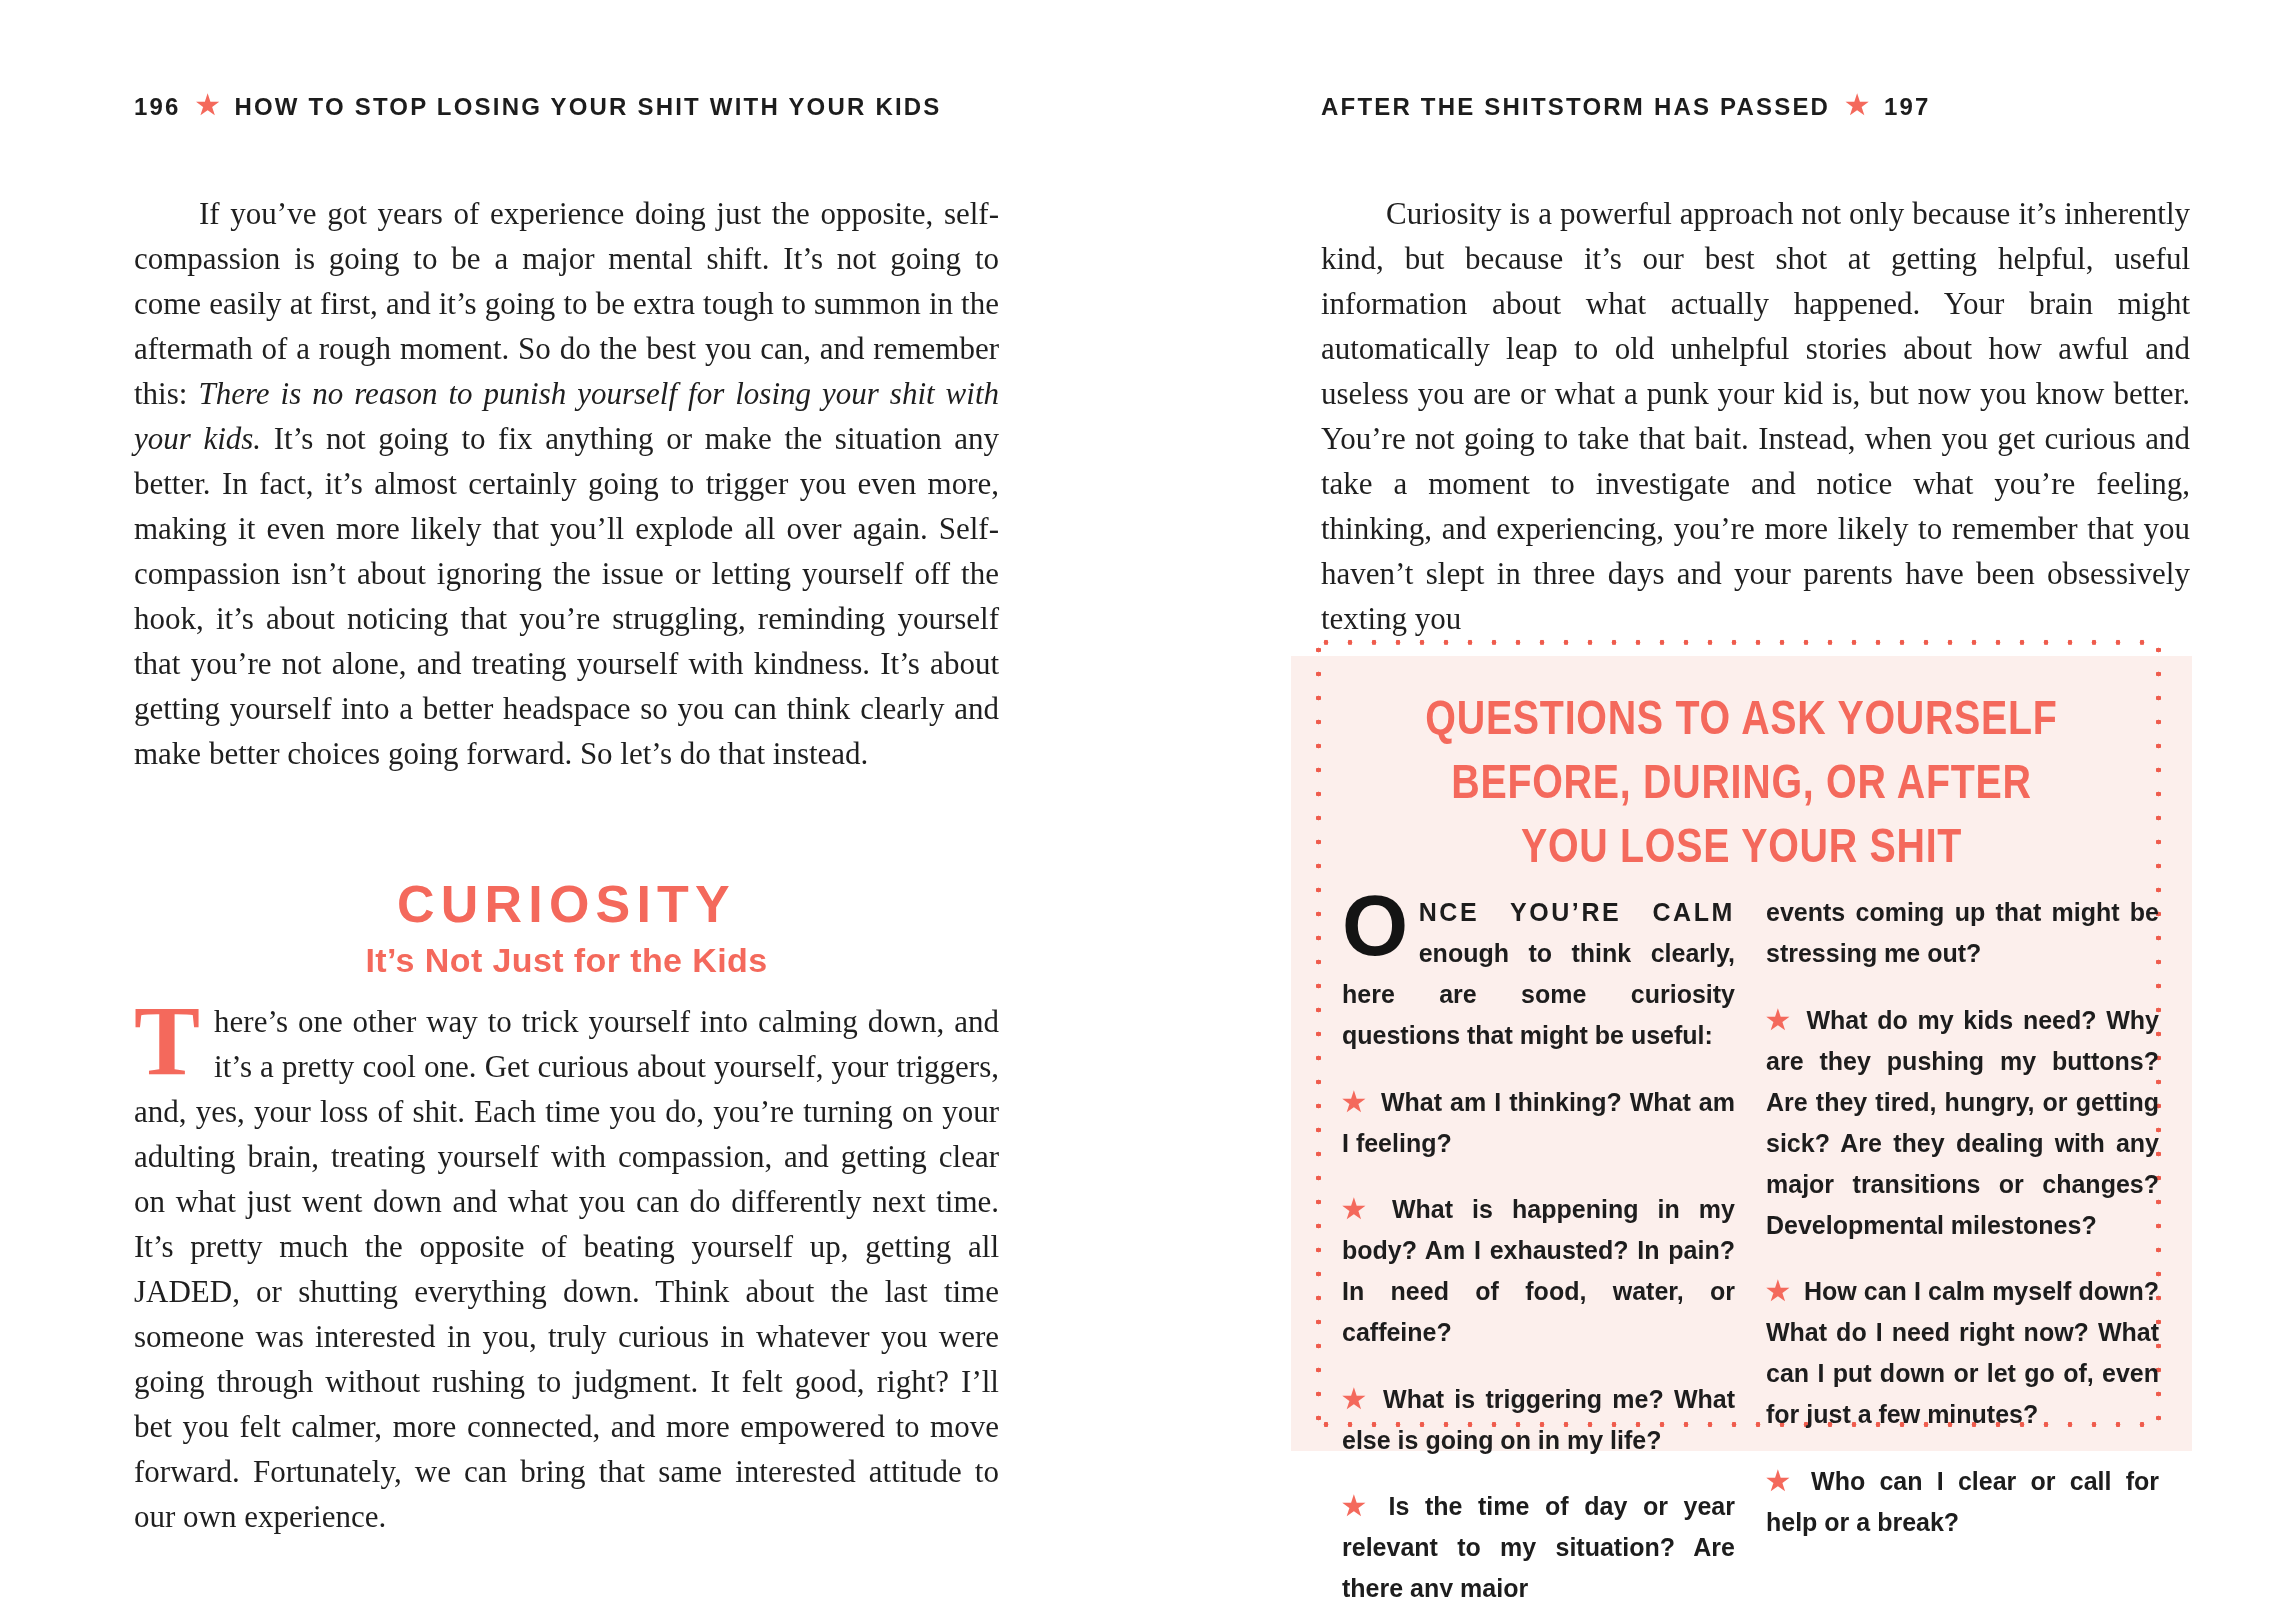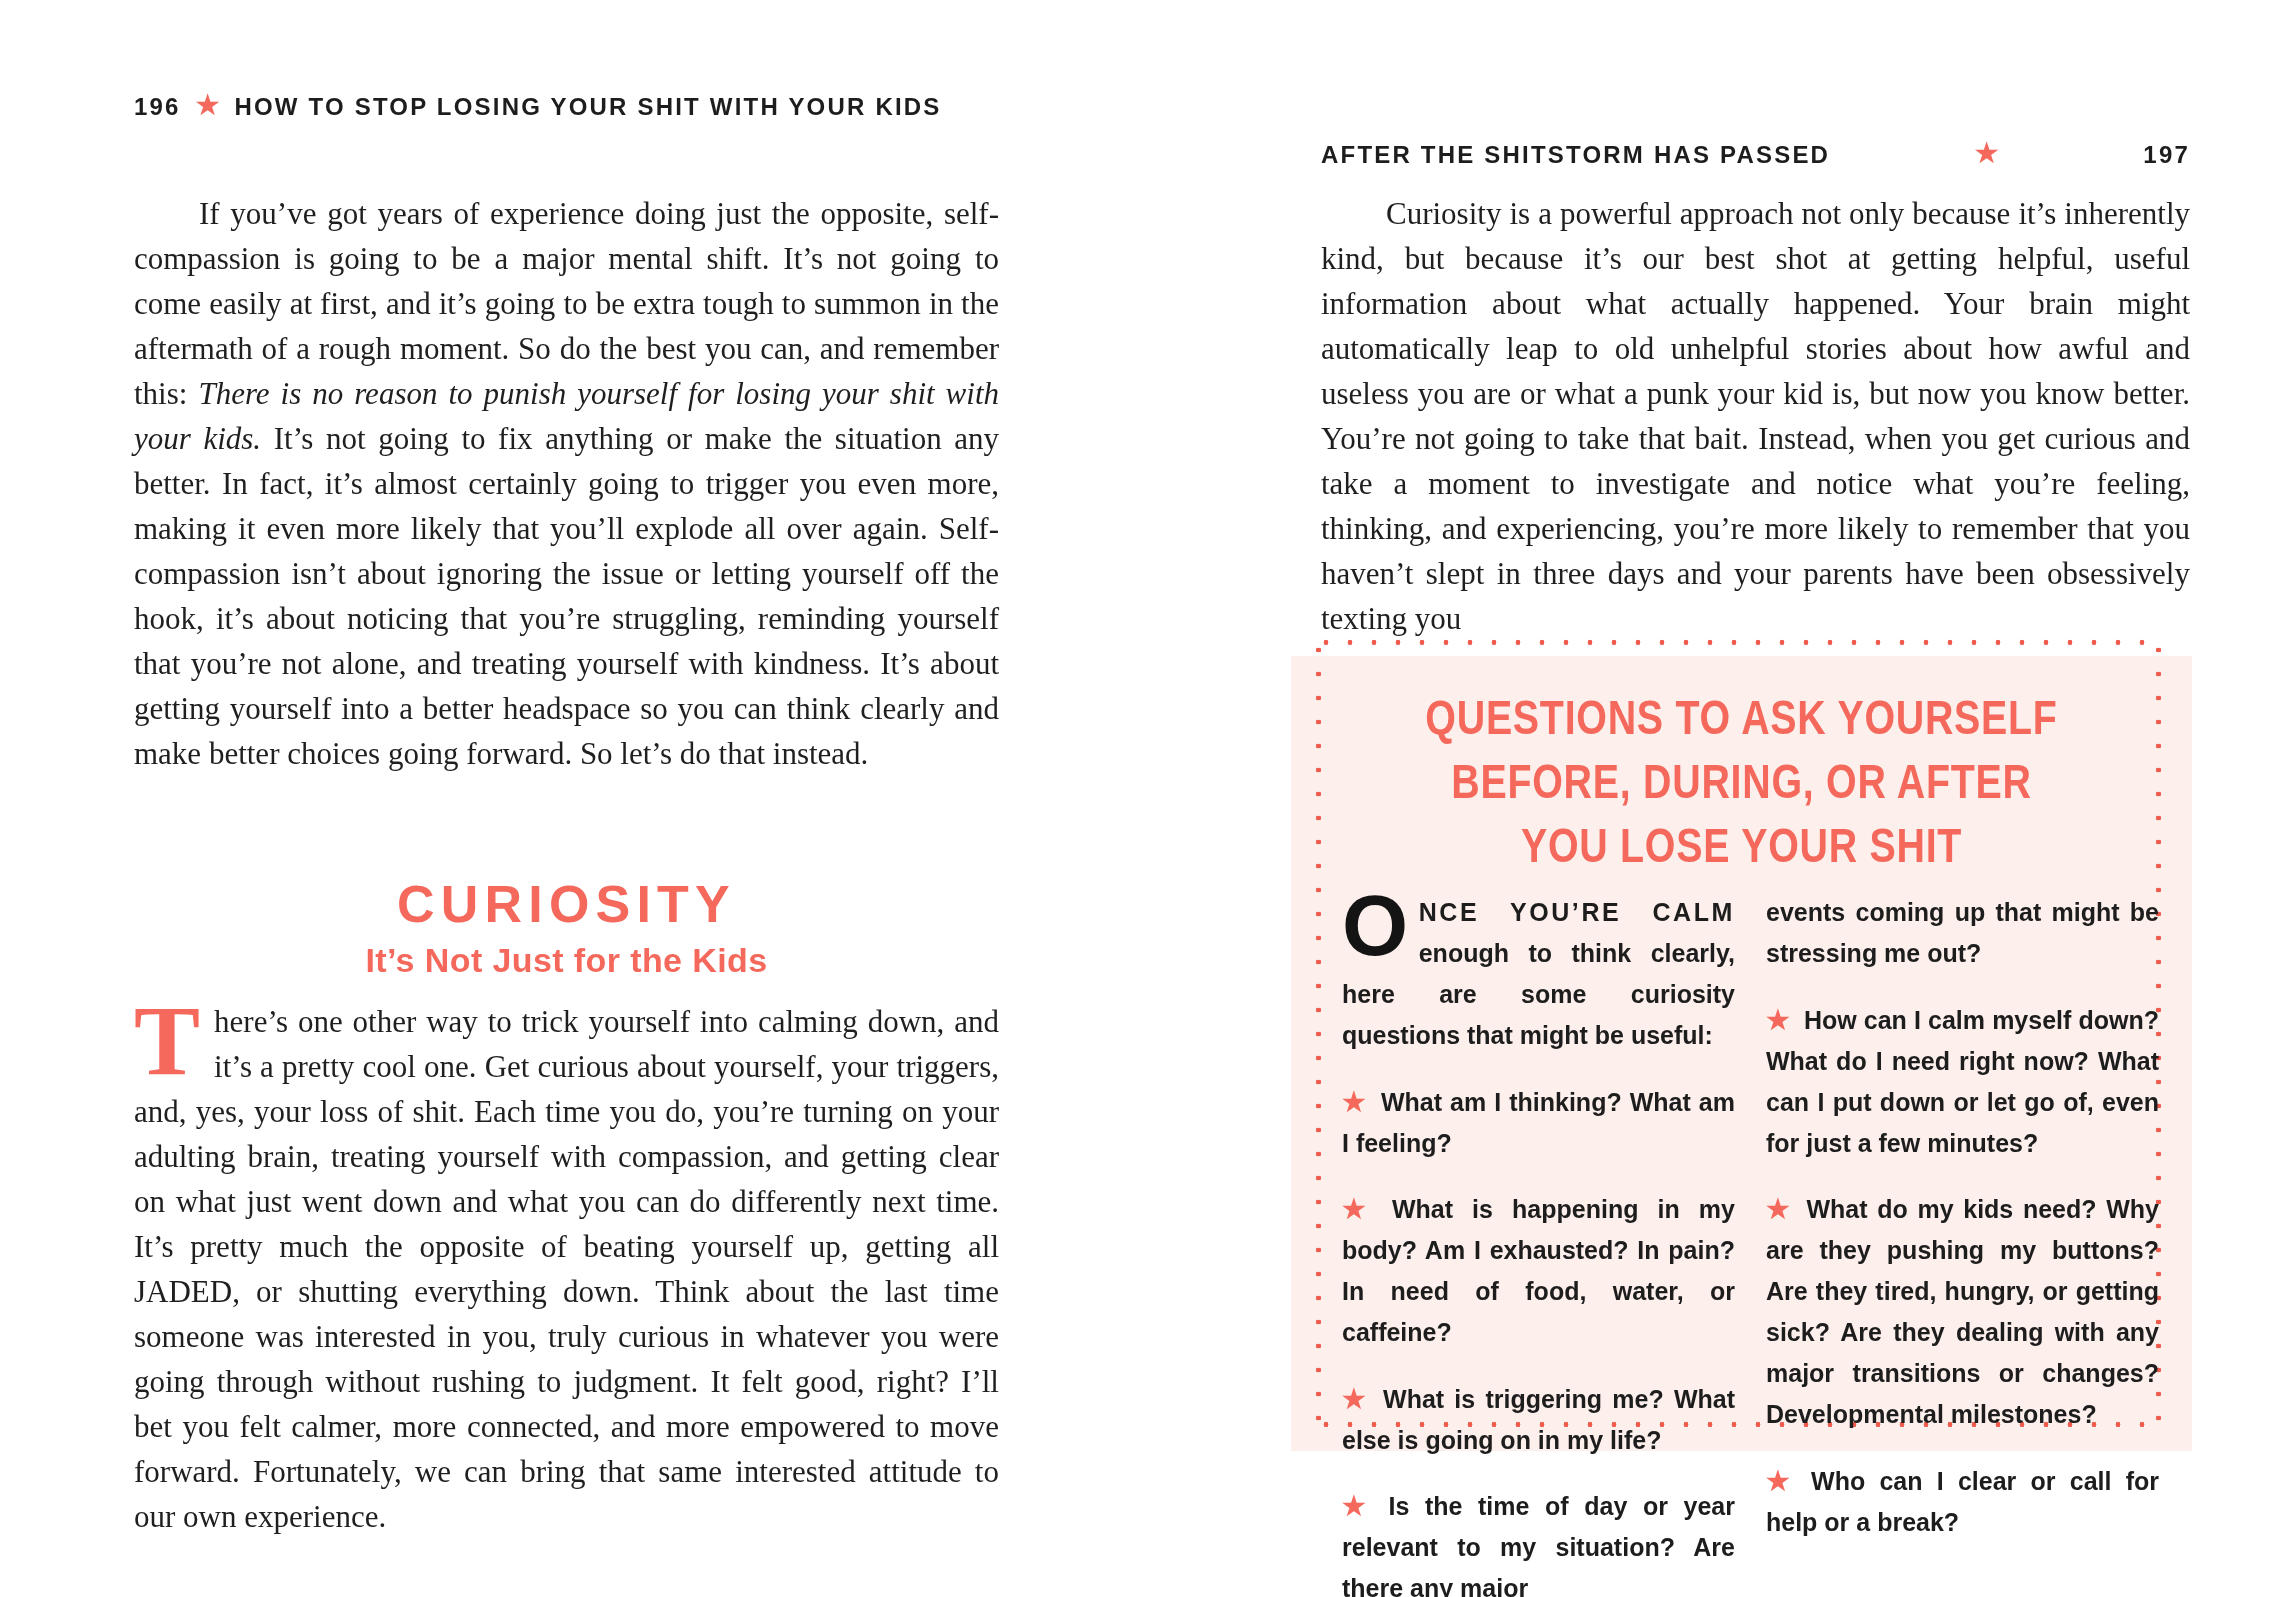--- a/index.html
+++ b/index.html
@@ -12,21 +12,21 @@
   #left-page  { left:134px;  width:865px; }
   #right-page { left:1321px; width:869px; }
 
   
   .running-head {
     position:absolute; top:91px; left:0; right:0;
     font-family:"Liberation Sans", sans-serif; font-weight:bold;
     font-size:24px; letter-spacing:2.2px; color:#1d1d1d;
     display:flex; align-items:center; gap:15px;
   }
-  .running-head.right { justify-content:space-between;margin-top:48px; }
+  .running-head.right { justify-content:flex-start; }
   .head-star { color:#f4695c; font-size:26.5px; letter-spacing:0; position:relative; top:-1.8px; }
 
   
   .body-par {
     position:absolute; left:0; width:865px;
     font-size:31px; line-height:45px; text-align:justify;
   }
   .indent { text-indent:65px; }
   .ital { font-style:italic; }
 
@@ -138,21 +138,21 @@
     <div class="qbox-cols">
       <div class="qcol">
         <p class="qitem"><span class="dropcap-o">O</span><span class="smallcaps-lead">NCE YOU’RE CALM</span><span> enough to think clearly, here are some curiosity questions that might be useful:</span></p>
         <p class="qitem"><span class="bullet-star">★</span><span>What am I thinking? What am I feeling?</span></p>
         <p class="qitem"><span class="bullet-star">★</span><span>What is happening in my body? Am I exhausted? In pain? In need of food, water, or caffeine?</span></p>
         <p class="qitem"><span class="bullet-star">★</span><span>What is triggering me? What else is going on in my life?</span></p>
         <p class="qitem"><span class="bullet-star">★</span><span>Is the time of day or year relevant to my situation? Are there any major</span></p>
       </div>
       <div class="qcol">
         <p class="qitem">events coming up that might be stressing me out?</p>
+        <p class="qitem"><span class="bullet-star">★</span><span>What do my kids need? Why are they pushing my buttons? Are they tired, hungry, or getting sick? Are they dealing with any major transitions or changes? Developmental milestones?</span></p>
         <p class="qitem"><span class="bullet-star">★</span><span>How can I calm myself down? What do I need right now? What can I put down or let go of, even for just a few minutes?</span></p>
-        <p class="qitem"><span class="bullet-star">★</span><span>What do my kids need? Why are they pushing my buttons? Are they tired, hungry, or getting sick? Are they dealing with any major transitions or changes? Developmental milestones?</span></p>
         <p class="qitem"><span class="bullet-star">★</span><span>Who can I clear or call for help or a break?</span></p>
       </div>
     </div>
   </div>
 
 </section>
 
 
 </body></html>

